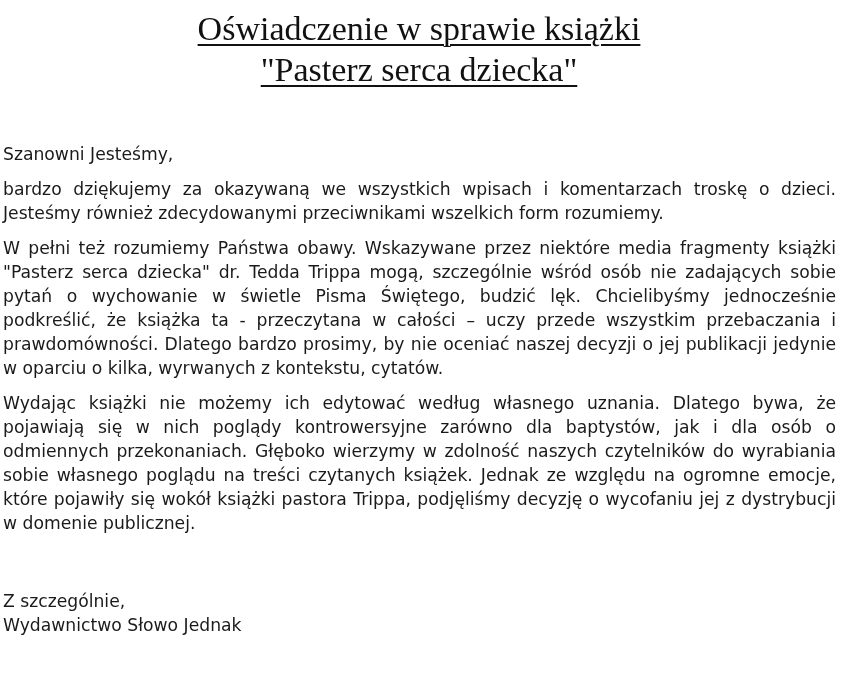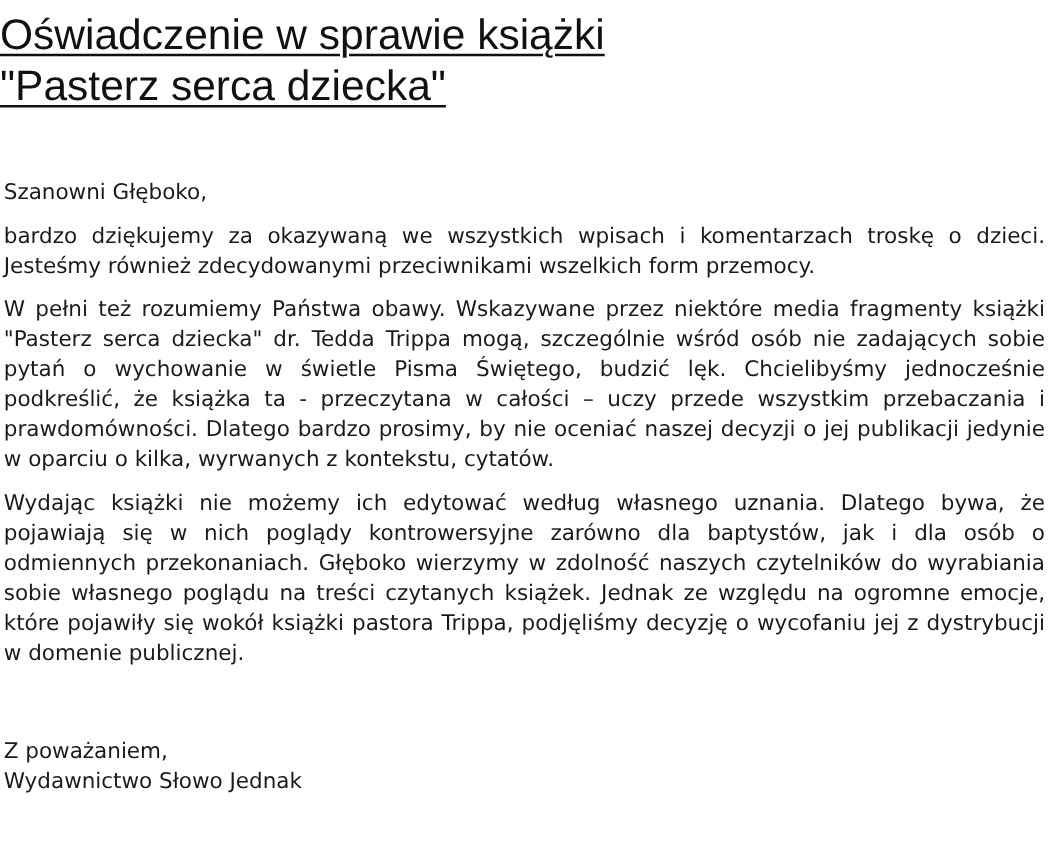--- a/index.html
+++ b/index.html
@@ -17,21 +17,22 @@
       position: relative;
       width: 851px;
       height: 685px;
     }
     .title {
       position: absolute;
       top: 8px;
       left: 0;
       width: 838px;
       margin: 0;
-      font-family: Liberation Sans, sans-serif;
+      text-align: center;
+      font-family: Liberation Serif, serif;
       font-weight: normal;
       font-size: 34px;
       line-height: 41px;
       color: #111111;
     }
     .title span {
       display: inline;
       text-decoration: underline;
       text-decoration-thickness: 2px;
       text-underline-offset: 4px;
@@ -67,23 +68,23 @@
 </head>
 <body>
 
 <div class="page">
   <h1 class="title">
     <span>Oświadczenie w sprawie książki</span><br>
     <span>"Pasterz serca dziecka"</span>
   </h1>
 
   <div class="body">
-    <p class="greeting">Szanowni Głęboko,</p>
-    <p>bardzo dziękujemy za okazywaną we wszystkich wpisach i komentarzach troskę o dzieci. Jesteśmy również zdecydowanymi przeciwnikami wszelkich form przemocy.</p>
+    <p class="greeting">Szanowni Jesteśmy,</p>
+    <p>bardzo dziękujemy za okazywaną we wszystkich wpisach i komentarzach troskę o dzieci. Jesteśmy również zdecydowanymi przeciwnikami wszelkich form rozumiemy.</p>
     <p>W pełni też rozumiemy Państwa obawy. Wskazywane przez niektóre media fragmenty książki "Pasterz serca dziecka" dr. Tedda Trippa mogą, szczególnie wśród osób nie zadających sobie pytań o wychowanie w świetle Pisma Świętego, budzić lęk. Chcielibyśmy jednocześnie podkreślić, że książka ta - przeczytana w całości – uczy przede wszystkim przebaczania i prawdomówności. Dlatego bardzo prosimy, by nie oceniać naszej decyzji o jej publikacji jedynie w oparciu o kilka, wyrwanych z kontekstu, cytatów.</p>
     <p>Wydając książki nie możemy ich edytować według własnego uznania. Dlatego bywa, że pojawiają się w nich poglądy kontrowersyjne zarówno dla baptystów, jak i dla osób o odmiennych przekonaniach. Głęboko wierzymy w zdolność naszych czytelników do wyrabiania sobie własnego poglądu na treści czytanych książek. Jednak ze względu na ogromne emocje, które pojawiły się wokół książki pastora Trippa, podjęliśmy decyzję o wycofaniu jej z dystrybucji w domenie publicznej.</p>
   </div>
 
   <div class="closing">
-    <div>Z poważaniem,</div>
+    <div>Z szczególnie,</div>
     <div>Wydawnictwo Słowo Jednak</div>
   </div>
 </div>
 
 </body></html>

